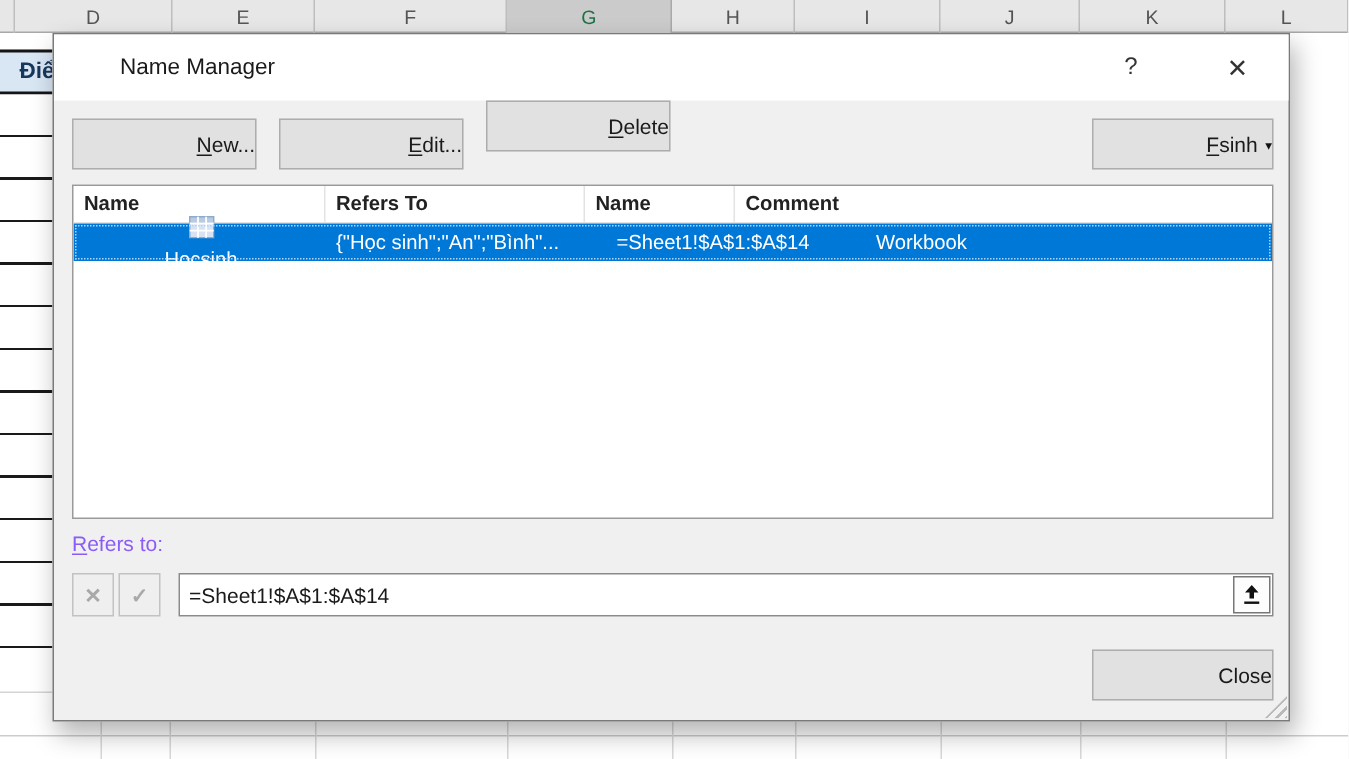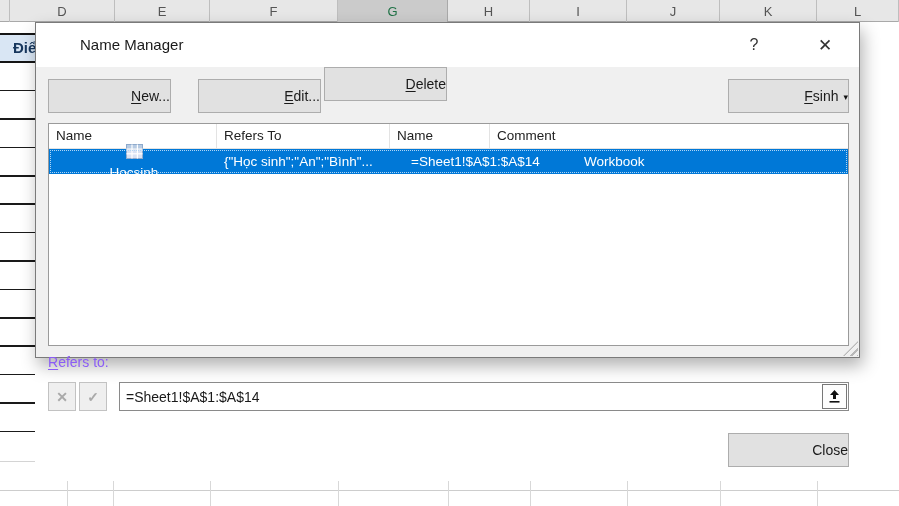--- a/index.html
+++ b/index.html
@@ -20,45 +20,45 @@
                background:#D9E6F4; border-top:2px solid #151515; border-bottom:2px solid #151515;
                color:#17375D; font-weight:bold; font-size:15px; line-height:26px;
                padding-left:13px; overflow:hidden; white-space:nowrap; }
   .left-rows { position:absolute; left:0; top:63px; width:35px; height:369px;
                background:repeating-linear-gradient(to bottom,#fff 0 26.7px,#1a1a1a 26.7px 28.4px); }
   .left-gridline { position:absolute; left:0; top:461px; width:35px; height:1px; background:#D4D4D4; }
   .hline { position:absolute; left:0; top:490px; width:899px; height:1px; background:#CDCDCD; }
   .vline { position:absolute; top:481px; height:25px; width:1px; background:#D8D8D8; }
 
   
-  .dialog { position:absolute; left:35px; top:22px; width:825px; height:336px;
+  .dialog { position:absolute; left:35px; top:22px; width:825px; height:459px;
             background:#F0F0F0; border:1px solid #7A7A7A;
             box-shadow:3px 8px 16px rgba(0,0,0,.30); }
   .titlebar { position:absolute; top:0; left:0; right:0; height:44px; background:#fff; }
   .dlg-title { position:absolute; left:44px; top:0; line-height:44px; font-size:15px; color:#1a1a1a; }
   .cap-btn { position:absolute; top:0; height:44px; display:flex; align-items:center;
              justify-content:center; color:#333; cursor:default; }
   .cap-help { left:706px; width:24px; font-size:16px; }
   .cap-close { left:774px; width:30px; font-size:17px; font-weight:300; }
 
   .btn { position:absolute; height:34px; background:#E1E1E1; border:1px solid #ADADAD;
          font-size:14px; color:#1a1a1a; display:flex; align-items:center;
          justify-content:flex-end; gap:5px; }
   .ak { text-decoration:underline; text-underline-offset:2px; }
   .b-new{left:12px;top:56px;width:123px}
-  .b-edit{left:162px;top:56px;width:123px}
+  .b-edit{left:150px;top:56px;width:123px}
   .b-del{left:288px;top:44px;width:123px}
   .b-filter{left:692px;top:56px;width:121px}
   .filter-arrow{font-size:9px; color:#111; margin-top:2px;}
   .b-close{left:692px;top:410px;width:121px}
 
   .listbox { position:absolute; left:12px; top:100px; width:801px; height:223px;
              background:#fff; border:1px solid #9A9A9A; overflow:hidden; }
   .lheader { display:flex; height:25px; border-bottom:1px solid #E3E3E3;
-             font-size:13.5px; color:#222; }
+             font-size:13.5px; color:#222;font-weight:bold; }
   .lh { padding:4px 0 0 7px; border-right:1px solid #E3E3E3; overflow:hidden; white-space:nowrap; }
   .c-name{width:168px}.c-value{width:187px}.c-refers{width:173px}.c-scope{width:100px}
   .c-comment{flex:1; border-right:none;}
   .lrow { display:flex; height:25px; background:#0078D7; color:#fff; font-size:13.5px;
           align-items:center; outline:1px dotted #AFD5F5; outline-offset:-2px; }
   .lc { padding-left:7px; overflow:hidden; white-space:nowrap;flex-direction:column; }
   .lc-name { display:flex; align-items:center; padding-left:2px; gap:6px; }
 
   .refers-label { position:absolute; left:12px; top:331px; font-size:14px; color:#8b5cf6; }
   .mini-btn { position:absolute; top:359px; width:28px; height:29px; background:#EFEFEF;

